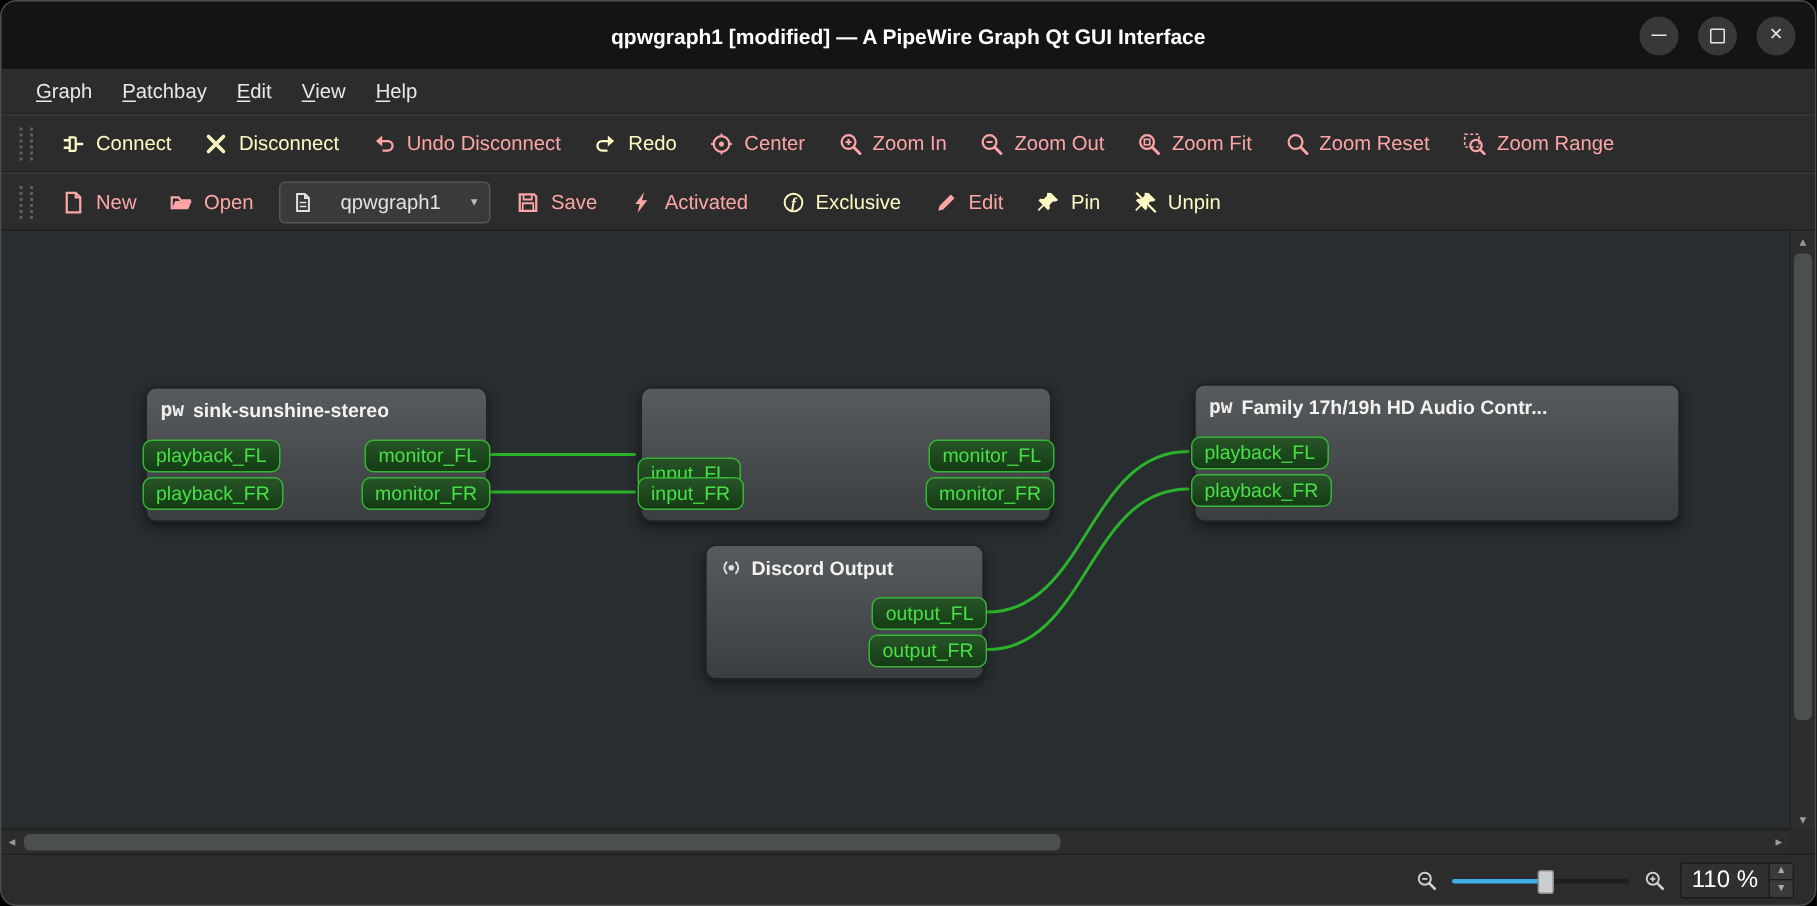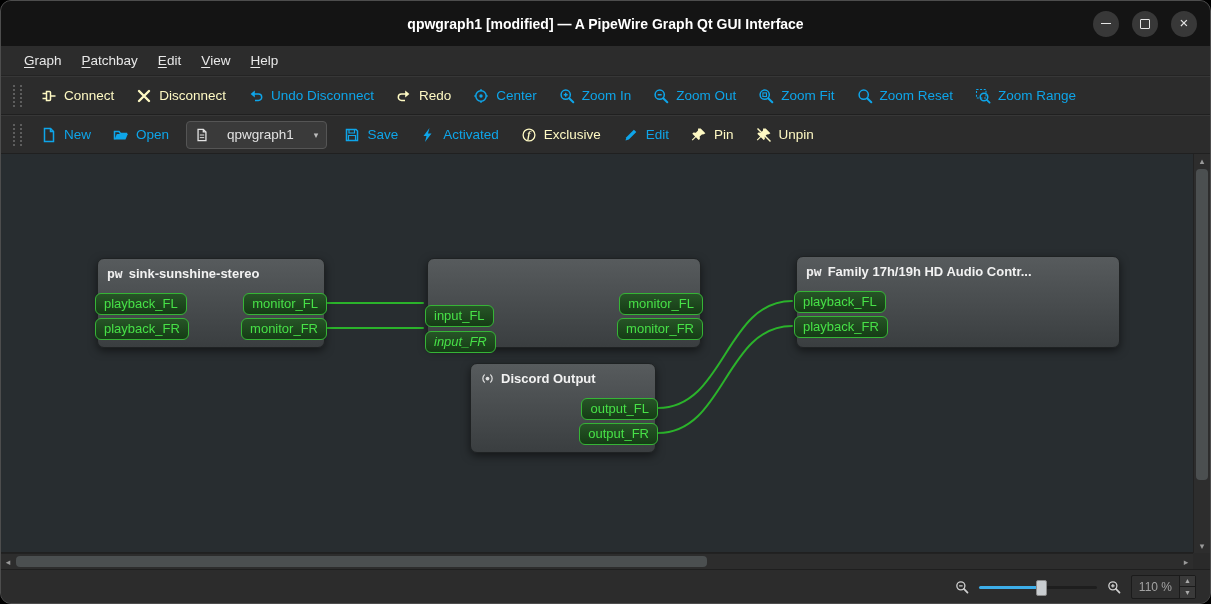--- a/index.html
+++ b/index.html
@@ -17,21 +17,21 @@
 
   
   .menubar{height:29px;background:#2c2c2c;display:flex;align-items:stretch;padding-left:13px;flex:none;border-bottom:1px solid #242424;}
   .menu-item{color:#e8e8e8;font-size:13.5px;display:flex;align-items:center;padding:0 10px;cursor:default;}
   .menu-item u{text-decoration:underline;text-underline-offset:2px;}
 
   
   .toolbar{height:37px;background:#2c2c2c;display:flex;align-items:center;padding-left:10px;flex:none;border-top:1px solid #373737;border-bottom:1px solid #202020;}
   .tb-handle{width:5px;height:22px;margin:0 8px 0 2px;border-left:2px dotted #5d5d5d;border-right:2px dotted #5d5d5d;}
   .tb-items{display:flex;align-items:center;height:100%;}
-  .tb-item{display:flex;align-items:center;gap:7px;padding:0 11px;height:28px;border-radius:3px;color:#0ea5e9;font-size:13.5px;cursor:default;white-space:nowrap;}
+  .tb-item{display:flex;align-items:center;gap:7px;padding:0 11px;height:28px;border-radius:3px;color:#fca5a5;font-size:13.5px;cursor:default;white-space:nowrap;}
   .tb-item.disabled{color:#fef9c3;}
   .icon{display:inline-flex;align-items:center;justify-content:center;flex:none;}
   .icon svg{display:block;}
 
   
   .combo{display:flex;align-items:center;gap:18px;height:26px;margin:0 6px;padding:0 8px;background:#3a3a3a;border:1px solid #555555;border-radius:4px;color:#e2e2e2;font-size:13.5px;cursor:default;}
   .combo-arrow{font-size:9px;color:#bbbbbb;margin-left:2px;}
 
   
   .canvas-wrap{flex:1;display:grid;grid-template-columns:1fr 17px;grid-template-rows:1fr 16px;min-height:0;}
@@ -58,21 +58,21 @@
   .hthumb{position:absolute;top:2px;bottom:2px;left:15px;width:58%;background:#4b4f50;border-radius:4px;}
 
   
   .statusbar{height:33px;background:#2c2c2c;border-top:1px solid #1f1f1f;display:flex;align-items:center;justify-content:flex-end;gap:10px;padding-right:14px;flex:none;}
   .sb-icon{color:#cfcfcf;}
   .slider{position:relative;width:118px;height:16px;}
   .slider-fill{position:absolute;left:0;top:7px;height:3px;width:52%;background:var(--accent,#3daee9);border-radius:2px;}
   .slider-rest{position:absolute;left:52%;right:0;top:7px;height:3px;background:#1e1e1e;border-radius:2px;}
   .slider-handle{position:absolute;left:calc(52% - 4px);top:1px;width:9px;height:14px;background:#c9cdd0;border:1px solid #8a8a8a;border-radius:2px;}
   .spinbox{display:flex;align-items:stretch;height:22px;background:#303030;border:1px solid #1b1b1b;border-radius:2px;}
-  .spin-value{color:#a3a3a3;font-size:12px;display:flex;align-items:center;padding:0 7px;}
+  .spin-value{color:#ffffff;font-size:16px;display:flex;align-items:center;padding:0 7px;}
   .spin-arrows{display:flex;flex-direction:column;border-left:1px solid #1b1b1b;width:15px;}
   .spin-up,.spin-down{flex:1;display:flex;align-items:center;justify-content:center;font-size:7px;color:#aaaaaa;background:#3a3a3a;}
   .spin-up{border-bottom:1px solid #1b1b1b;}
 </style>
 </head>
 <body>
 
 <div class="window">
 
   <div class="titlebar">
@@ -298,21 +298,21 @@
             <span class="pw-glyph icon">pw</span>
             <span class="node-title">sink-sunshine-stereo</span>
           </div>
           <div class="port port-in" style="top:34px;">playback_FL</div>
           <div class="port port-in" style="top:59px;">playback_FR</div>
           <div class="port port-out" style="top:34px;">monitor_FL</div>
           <div class="port port-out" style="top:59px;">monitor_FR</div>
         </div>
         <div class="node" style="left: 426px; top: 104px; width: 272px; height: 88px;">
           <div class="port port-in" style="top:46px;">input_FL</div>
-          <div class="port port-in" style="top:72px;font-style:italic;">input_FR</div>
+          <div class="port port-in" style="top:59px;">input_FR</div>
           <div class="port port-out" style="top:34px;">monitor_FL</div>
           <div class="port port-out" style="top:59px;">monitor_FR</div>
         </div>
         <div class="node" style="left: 795px; top: 102px; width: 322px; height: 90px;">
           <div class="node-header">
             <span class="pw-glyph icon">pw</span>
             <span class="node-title">Family 17h/19h HD Audio Contr...</span>
           </div>
           <div class="port port-in" style="top:34px;">playback_FL</div>
           <div class="port port-in" style="top:59px;">playback_FR</div>

